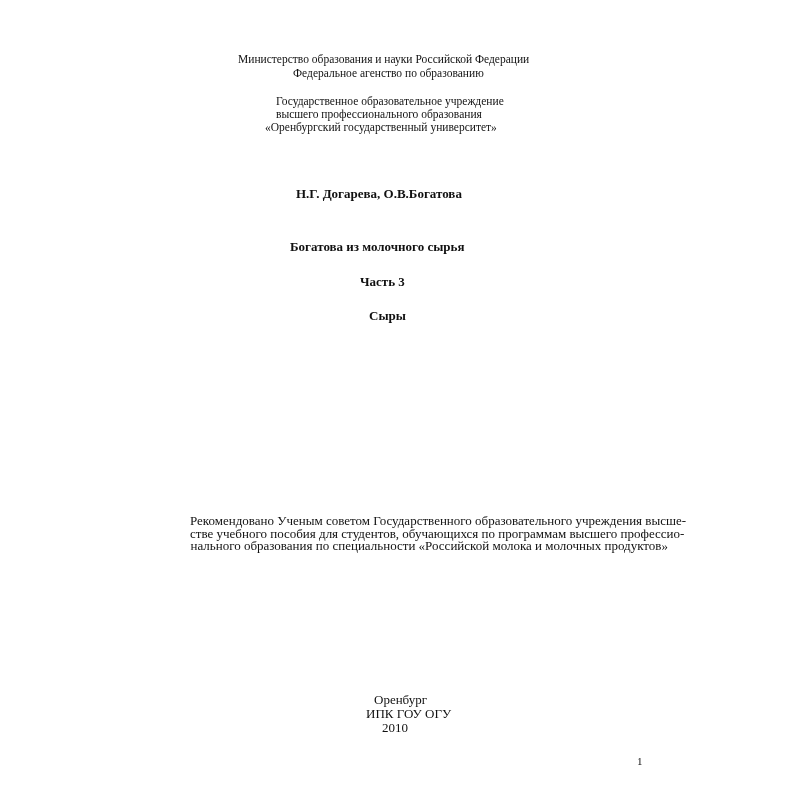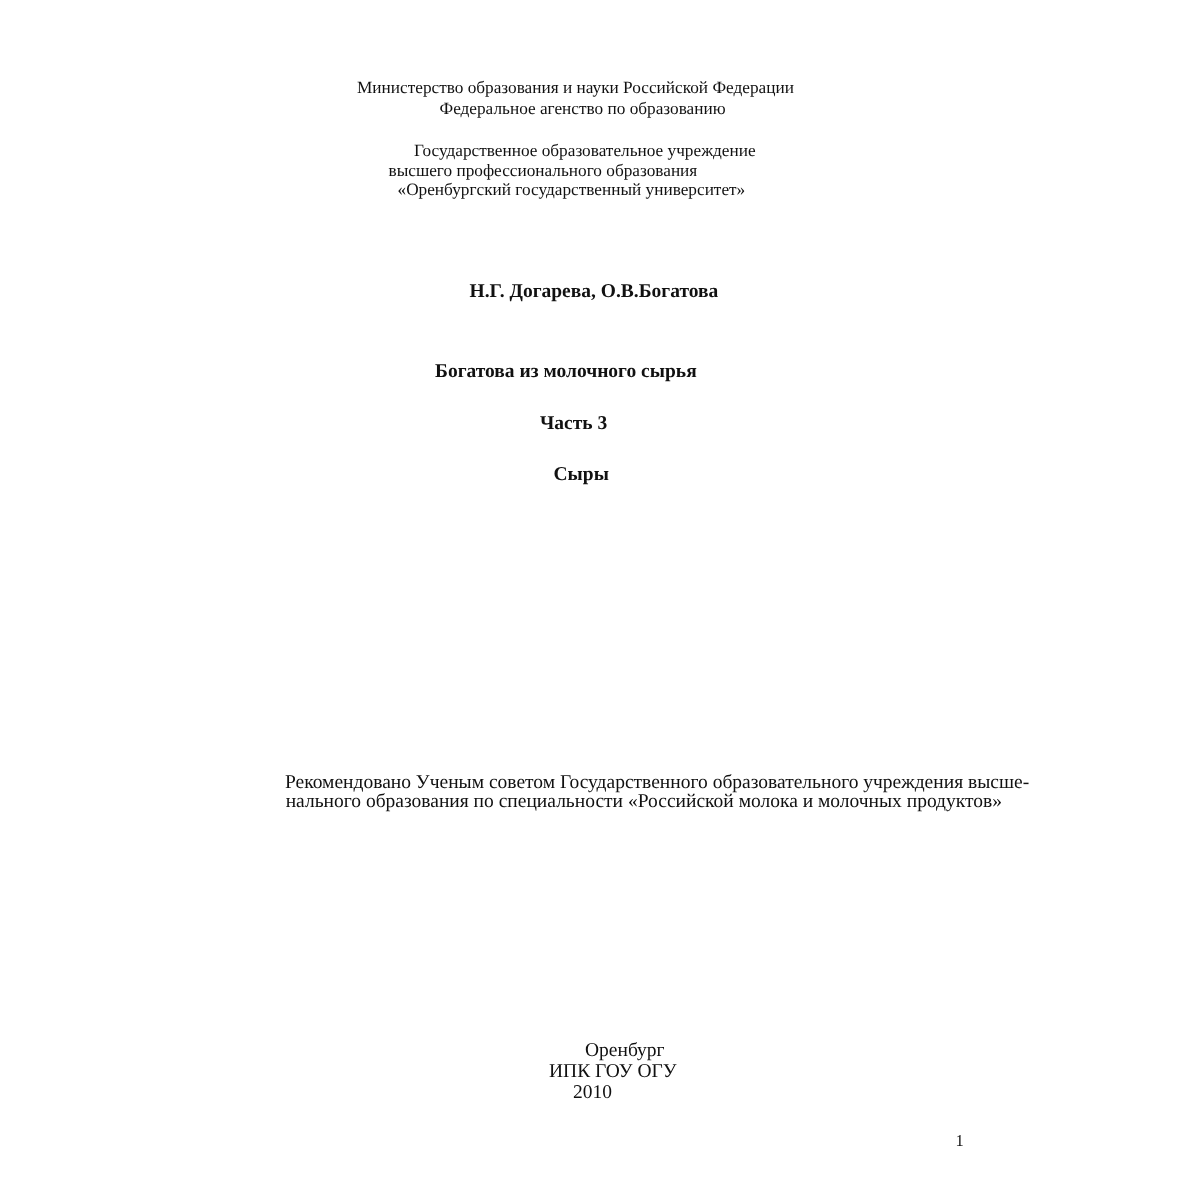--- a/index.html
+++ b/index.html
@@ -20,32 +20,33 @@
   </style>
 </head>
 <body>
 
 <div>
 
   <div class="abs hdr" style="left:238px; top:53px;text-align:right;">Министерство образования и науки Российской Федерации</div>
   <div class="abs hdr" style="left:277px; top:67px;margin-left:16px;">Федеральное агенство по образованию</div>
 
   <div class="abs hdr" style="left:276px; top:95px;">Государственное образовательное учреждение</div>
-  <div class="abs hdr" style="left:259px; top:108px;">высшего профессионального образования</div>
+  <div class="abs hdr" style="left:276px; top:108px;">высшего профессионального образования</div>
   <div class="abs hdr" style="left:265px; top:121px;text-align:right;">«Оренбургский государственный университет»</div>
 
-  <div class="abs bold" style="left:313px; top:186px;">Н.Г. Догарева, О.В.Богатова</div>
+  <div class="abs bold" style="left:296px; top:186px;">Н.Г. Догарева, О.В.Богатова</div>
 
   <div class="abs bold" style="left:290px; top:239px;">Богатова из молочного сырья</div>
   <div class="abs bold" style="left:360px; top:274px;">Часть 3</div>
   <div class="abs bold" style="left:369px; top:308px;">Сыры</div>
 
   <div class="para">
     <span>Рекомендовано Ученым советом Государственного образовательного учреждения высше-</span>
+    <span>стве учебного пособия для студентов, обучающихся по программам высшего профессио-</span>
     <span>нального образования по специальности «Российской молока и молочных продуктов»</span>
   </div>
 
-  <div class="abs foot" style="left:390px; top:692px;">Оренбург</div>
+  <div class="abs foot" style="left:374px; top:692px;">Оренбург</div>
   <div class="abs foot" style="left:366px; top:706px;">ИПК ГОУ ОГУ</div>
   <div class="abs foot" style="left:382px; top:720px;">2010</div>
 
   <div class="abs" style="left:637px; top:755px; font-size:11px;">1</div>
 </div>
 
 </body></html>

